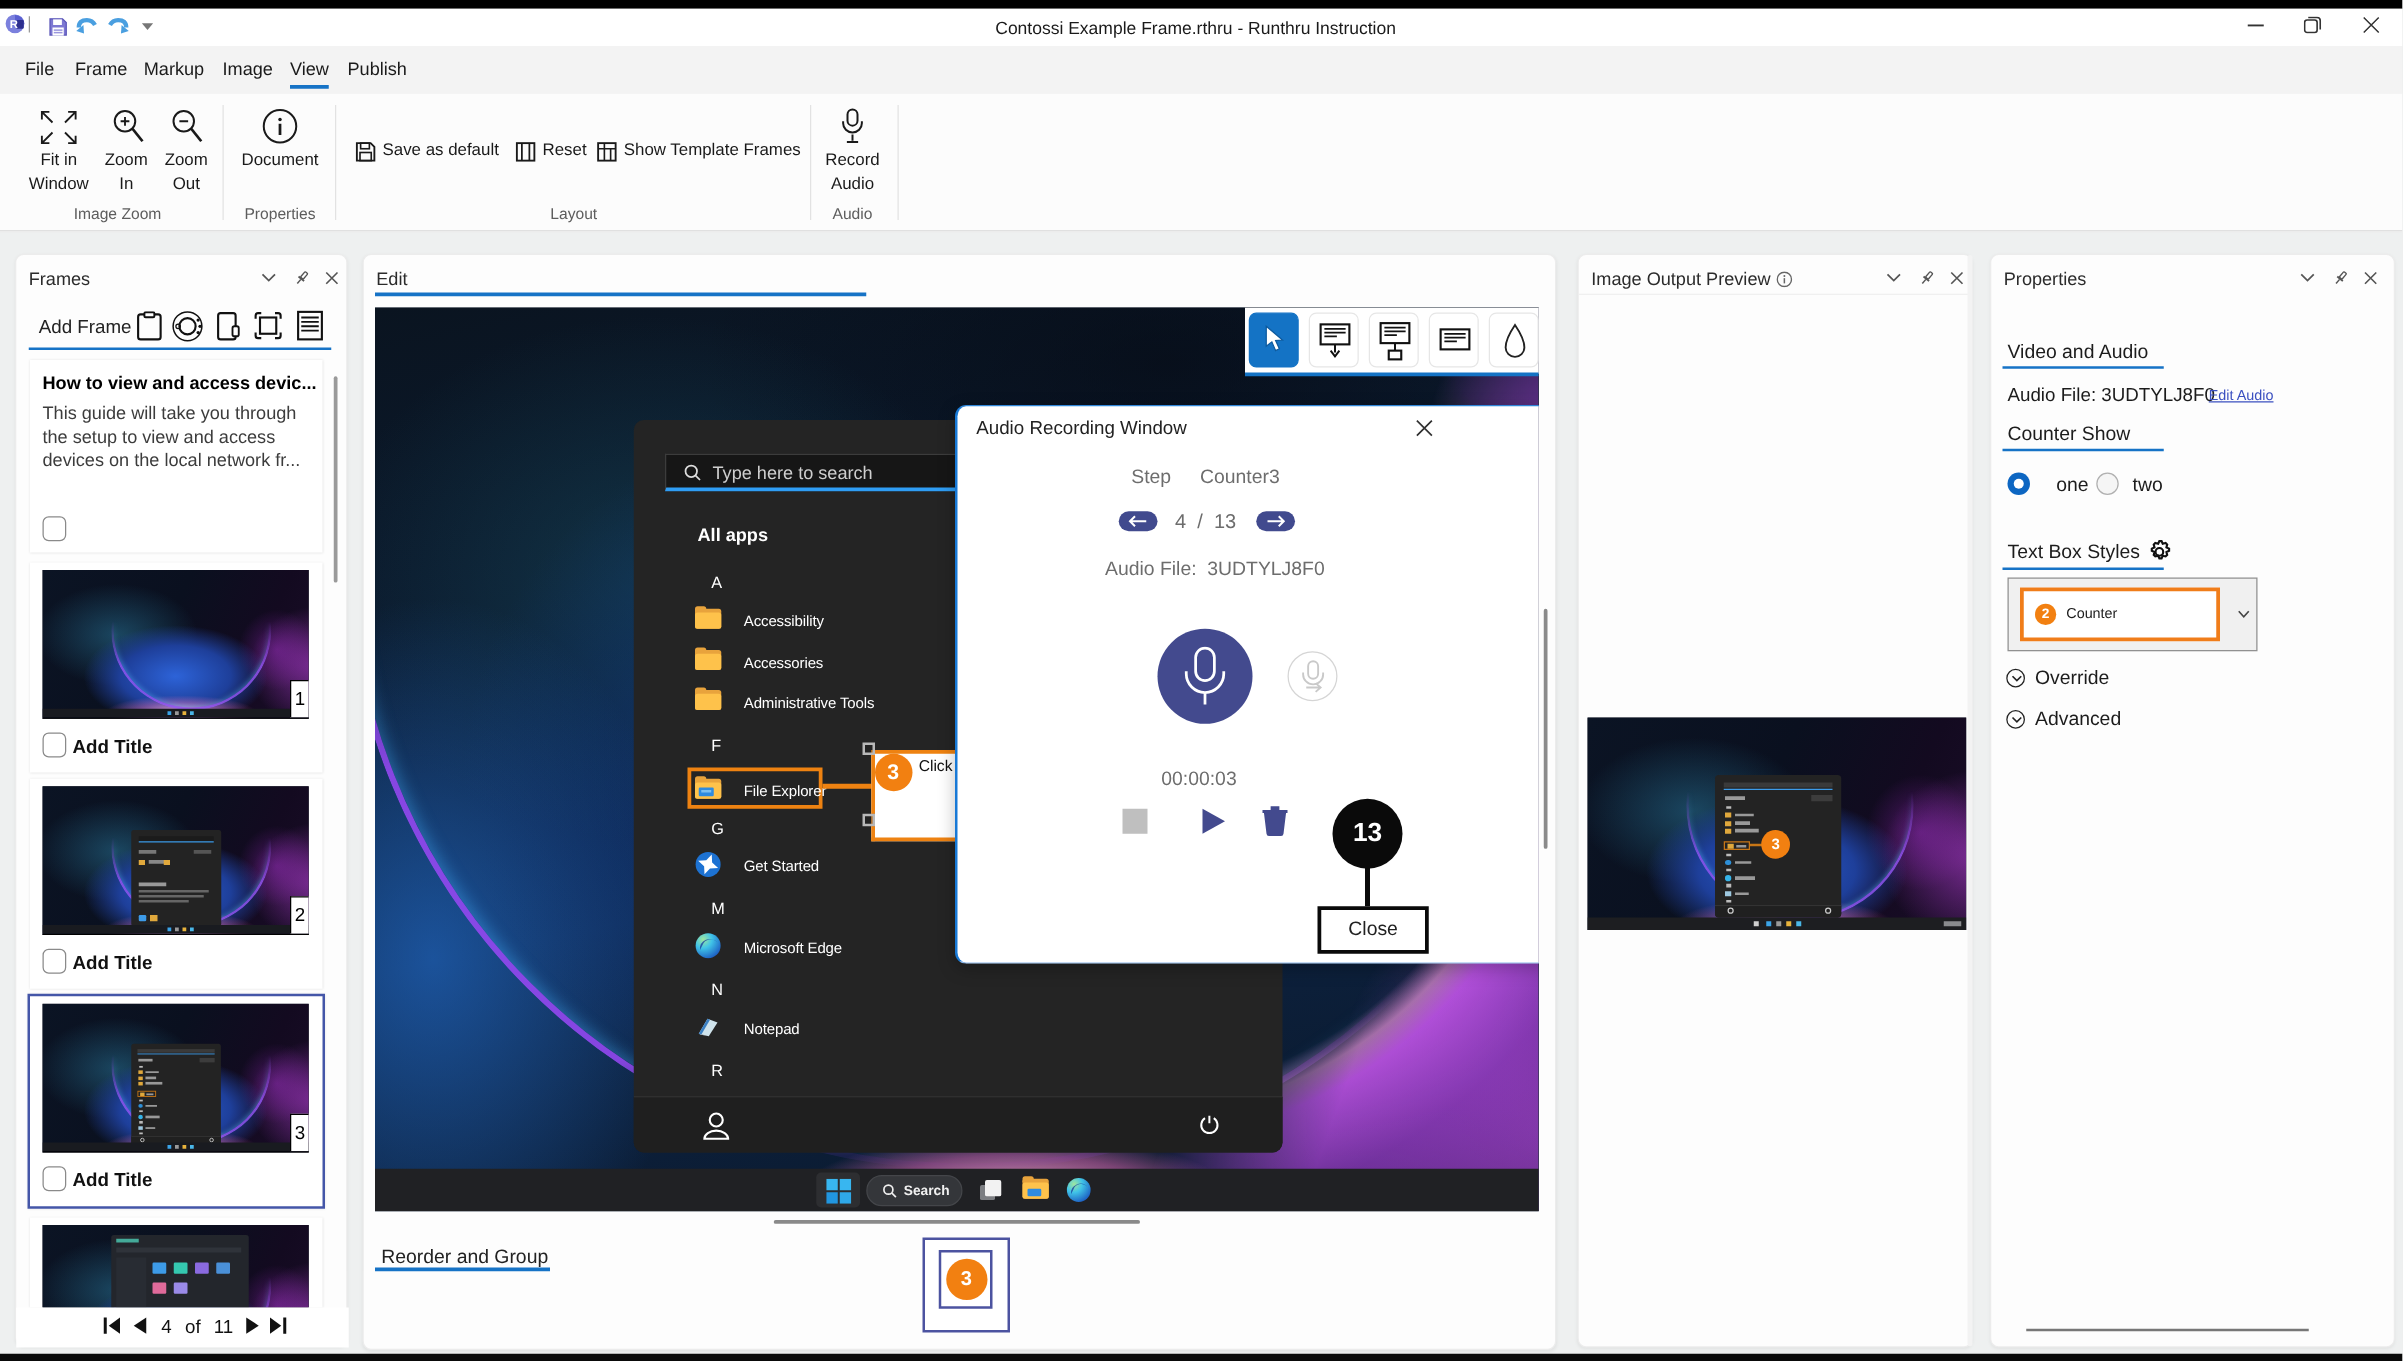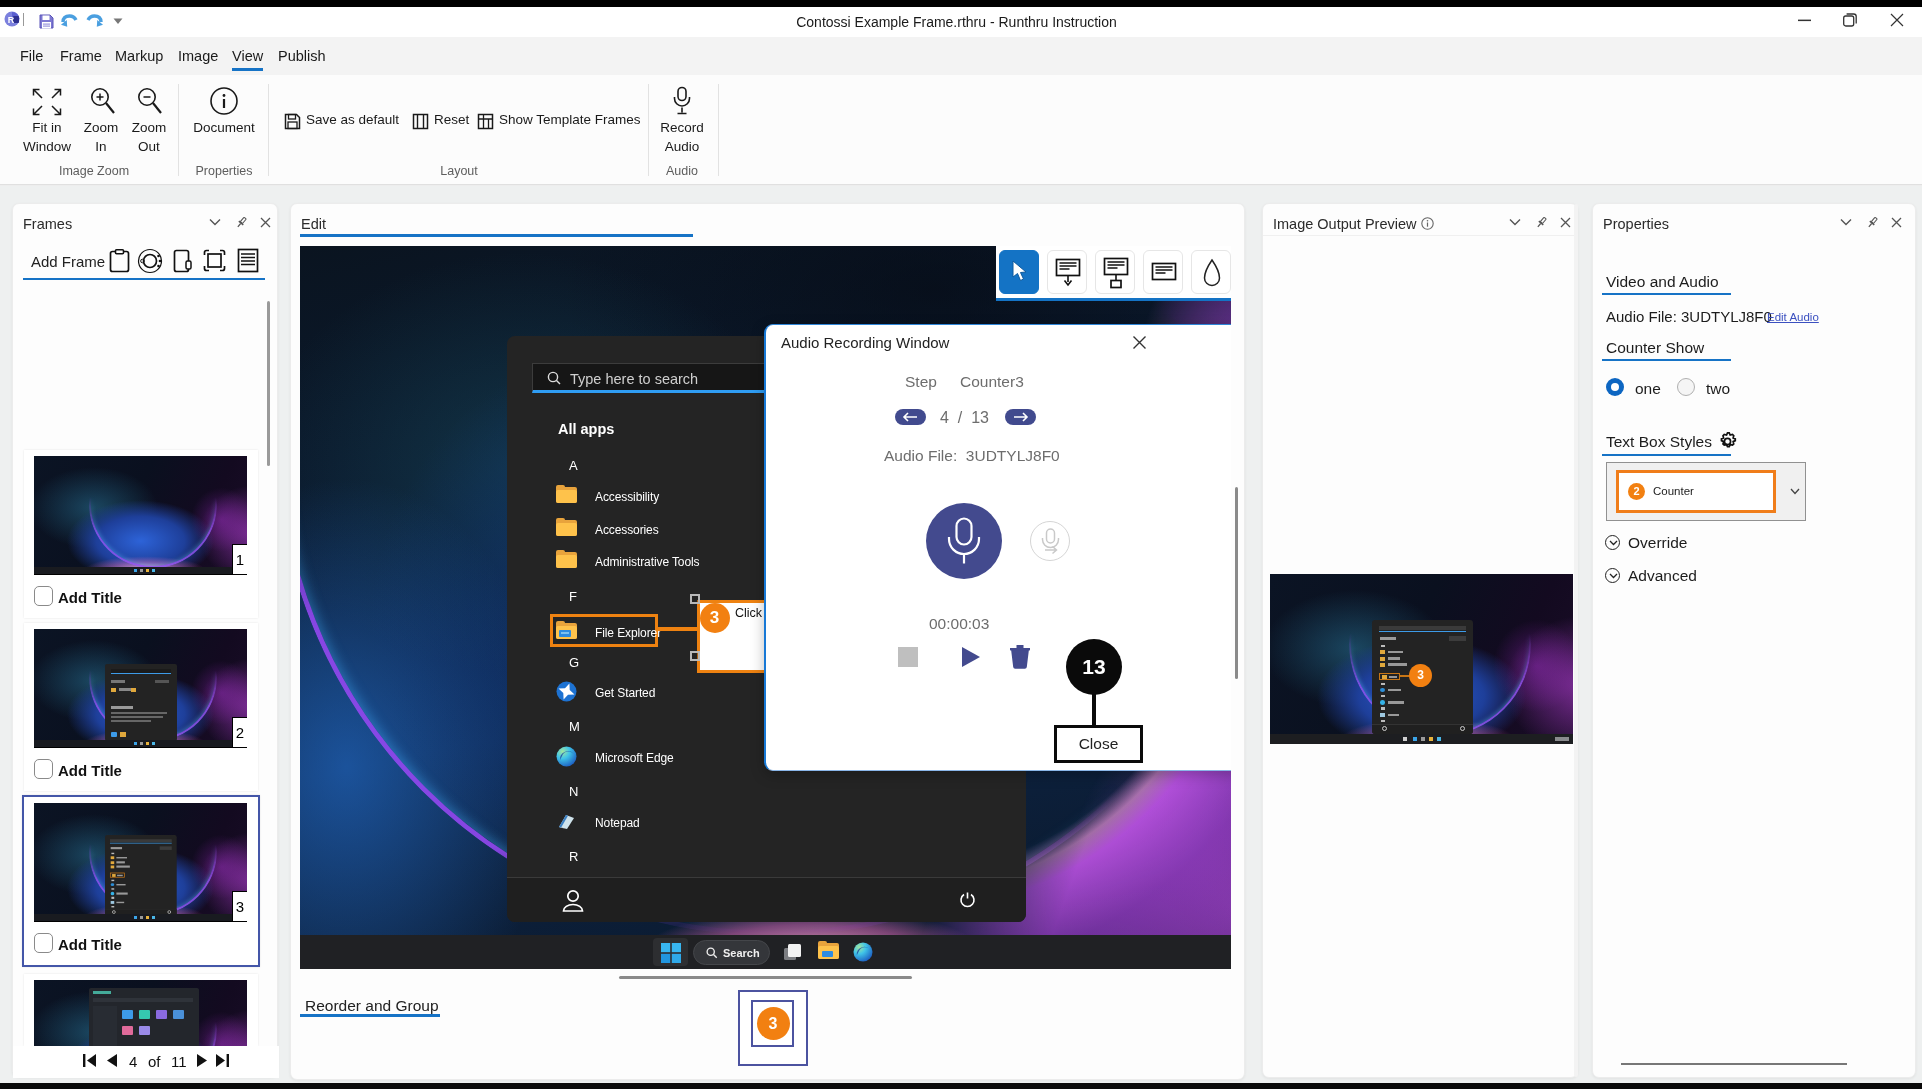--- a/index.html
+++ b/index.html
@@ -241,20 +241,25 @@
       <path d="M1.5 6 v-2.5 q0-2 2-2 H6 M17 1.5 h2.5 q2 0 2 2 V6 M21.5 17 v2.5 q0 2 -2 2 H17 M6 21.5 H3.5 q-2 0 -2-2 V17"></path>
       <rect x="5" y="5" width="13" height="13"></rect>
     </g>
   </svg>
   <svg class="abs" style="left:224px; top:44px;" width="22" height="25" viewBox="0 0 22 25">
     <rect x="1.5" y="1.5" width="19" height="22" fill="none" stroke="#111" stroke-width="1.7"></rect>
     <path d="M4 6 h14 M4 9.5 h14 M4 13 h14 M4 16.5 h14" stroke="#111" stroke-width="1.5"></path>
   </svg>
   <div class="abs" style="left:10px; top:74px; width:242px; height:2px; background:#1673c6;"></div>
 
+  <div class="card" style="top:84px; height:154px;">
+    <div class="abs" style="left:10px; top:11px; font-size:14.5px; font-weight:bold; color:#000; white-space:nowrap; width:222px; overflow:hidden;">How to view and access devic...</div>
+    <div class="abs" style="left:10px; top:34px; font-size:14.5px; color:#3c3c3c; line-height:19px;">This guide will take you through<br>the setup to view and access<br>devices on the local network fr...</div>
+    <div class="cb" style="left:10px; top:125px;"></div>
+  </div>
 
   <div class="card" style="top:246px; height:168px;">
     <div class="thumb" style="top:6px; border-bottom:1.5px solid #000;">
       <div class="wp">
           <div class="wpring"></div>
         </div>
       <div class="minibar">
           <div class="dot" style="left:100px; background:#3ba4e8;"></div>
           <div class="dot" style="left:106px; background:#9a9a9a;"></div>
           <div class="dot" style="left:112px; background:#e8b33c;"></div>
@@ -718,21 +723,21 @@
   <div class="phead" style="left:13px; top:69px;">Video and Audio</div>
   <div class="bluline" style="left:9px; top:88.5px; width:129px;"></div>
   <div class="abs" style="left:13px; top:104px; font-size:15px; color:#1c1c1c;">Audio File:</div>
     <div class="abs" style="left:88px; top:104px; font-size:15px; color:#1c1c1c;">3UDTYLJ8F0</div>
   <a class="abs" style="left:174px; top:107px; font-size:11.5px; color:#3b50c0; text-decoration:underline;">Edit Audio</a>
   <div class="phead" style="left:13px; top:135px;">Counter Show</div>
   <div class="bluline" style="left:9px; top:155px; width:129px;"></div>
   <div class="abs" style="left:13px; top:174px; width:18px; height:18px; border-radius:50%; background:#0d66c2;">
       <div class="abs" style="left:5px; top:5px; width:8px; height:8px; background:#fff; border-radius:50%;"></div>
     </div>
-  <div class="abs" style="left:42px; top:176px; font-size:15.5px; color:#1c1c1c;">one</div>
+  <div class="abs" style="left:52px; top:176px; font-size:15.5px; color:#1c1c1c;">one</div>
   <div class="abs" style="left:84px; top:174px; width:18px; height:18px; border-radius:50%; background:#f5f5f5; border:1px solid #b0b0b0;"></div>
   <div class="abs" style="left:113px; top:176px; font-size:15.5px; color:#1c1c1c;">two</div>
 
   <div class="phead" style="left:13px; top:229px;">Text Box Styles</div>
   <svg class="abs" style="left:123px; top:226px;" width="23" height="23" viewBox="0 0 24 24">
     <path fill="none" stroke="#111" stroke-width="1.8" d="M12 3 l1.8 0 1 2.2 2.4 -0.6 1.3 1.3 -0.6 2.4 2.2 1 0 1.8 -2.2 1 0.6 2.4 -1.3 1.3 -2.4 -0.6 -1 2.2 -1.8 0 -1 -2.2 -2.4 0.6 -1.3 -1.3 0.6 -2.4 -2.2 -1 0 -1.8 2.2 -1 -0.6 -2.4 1.3 -1.3 2.4 0.6 z"></path>
     <circle cx="12" cy="12" r="3.2" fill="none" stroke="#111" stroke-width="1.8"></circle>
   </svg>
   <div class="bluline" style="left:9px; top:249.5px; width:129px;"></div>
   <div class="abs" style="left:13px; top:258px; width:200px; height:59px; background:#f0f0f0; border:1px solid #919191;">

